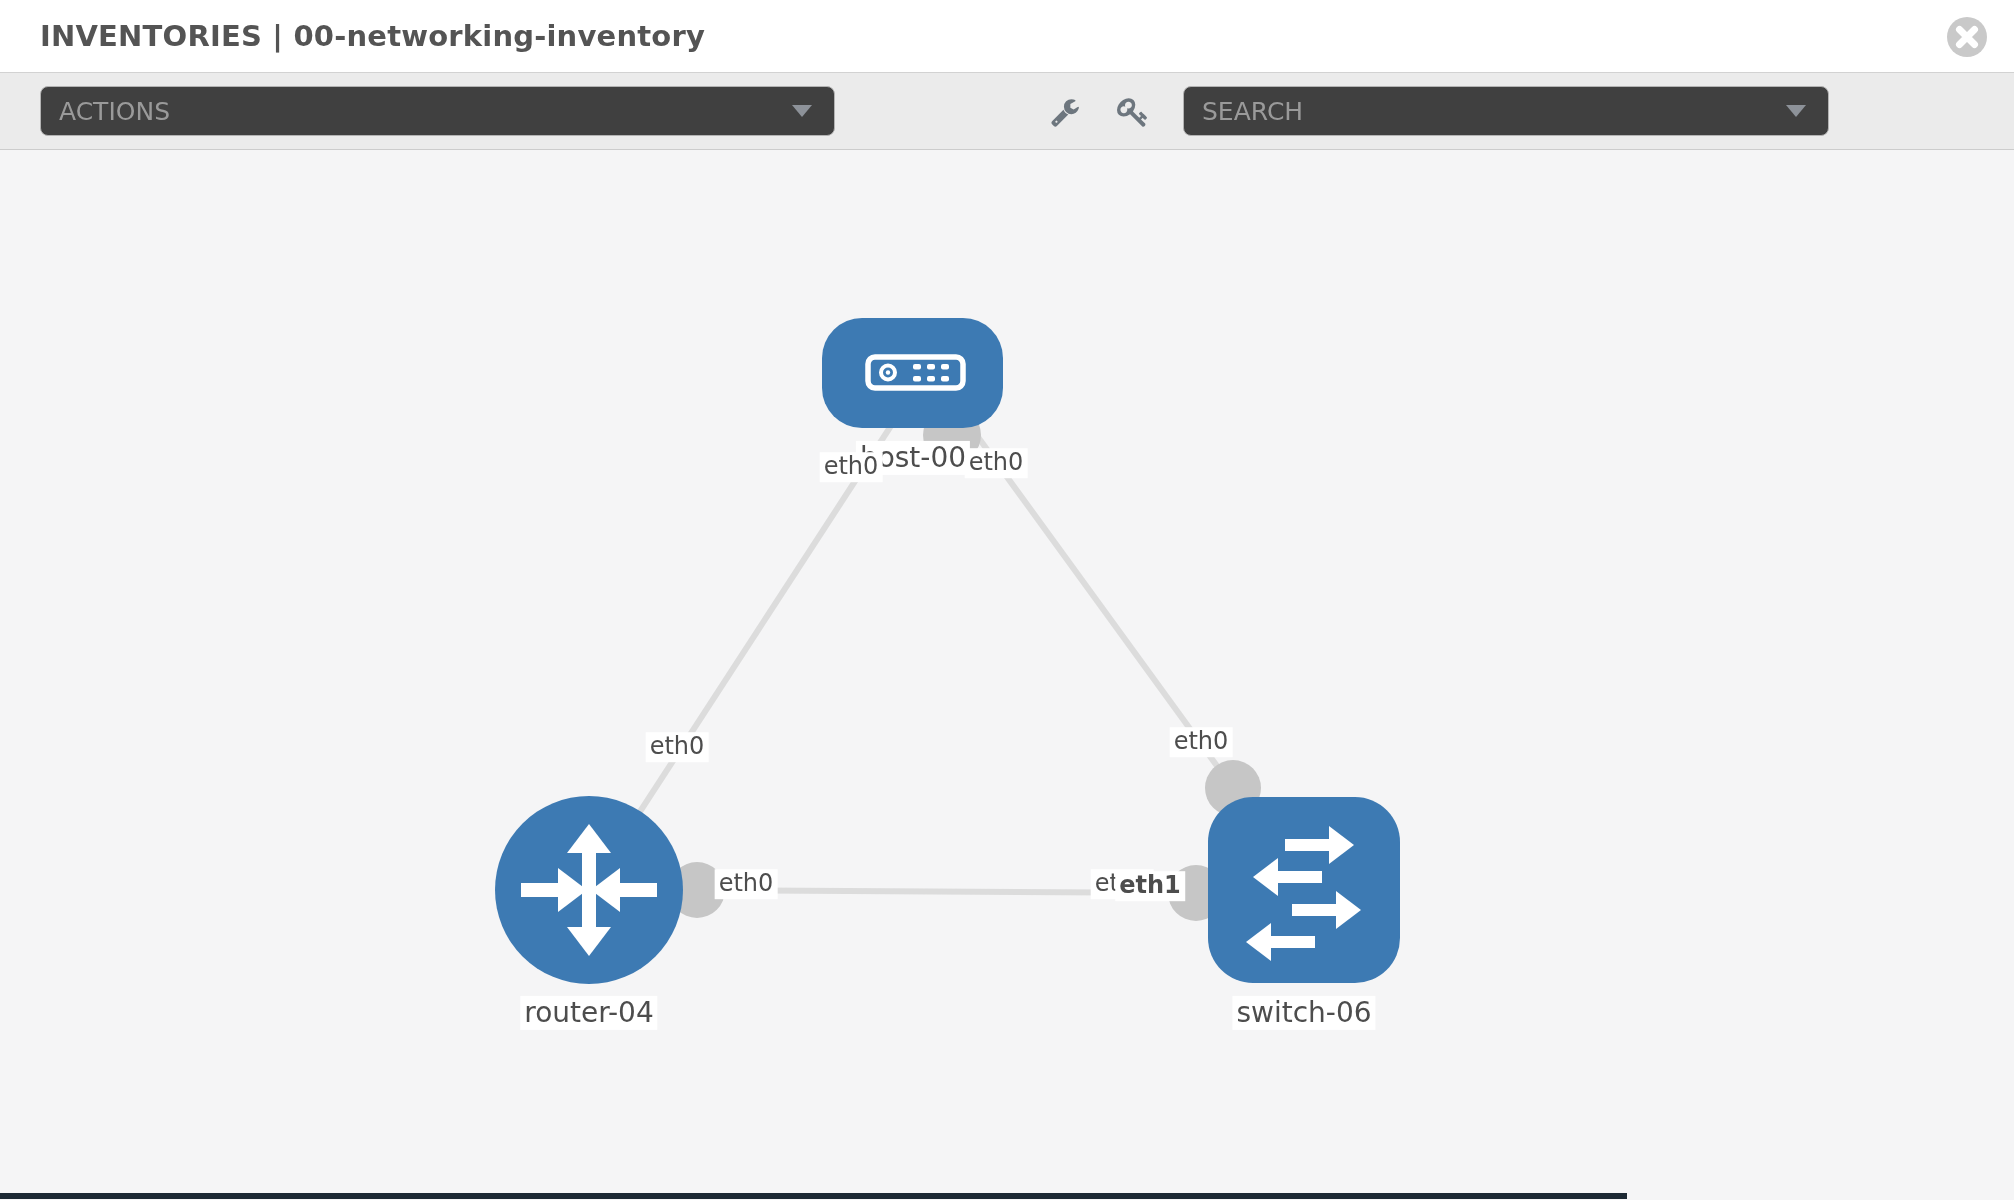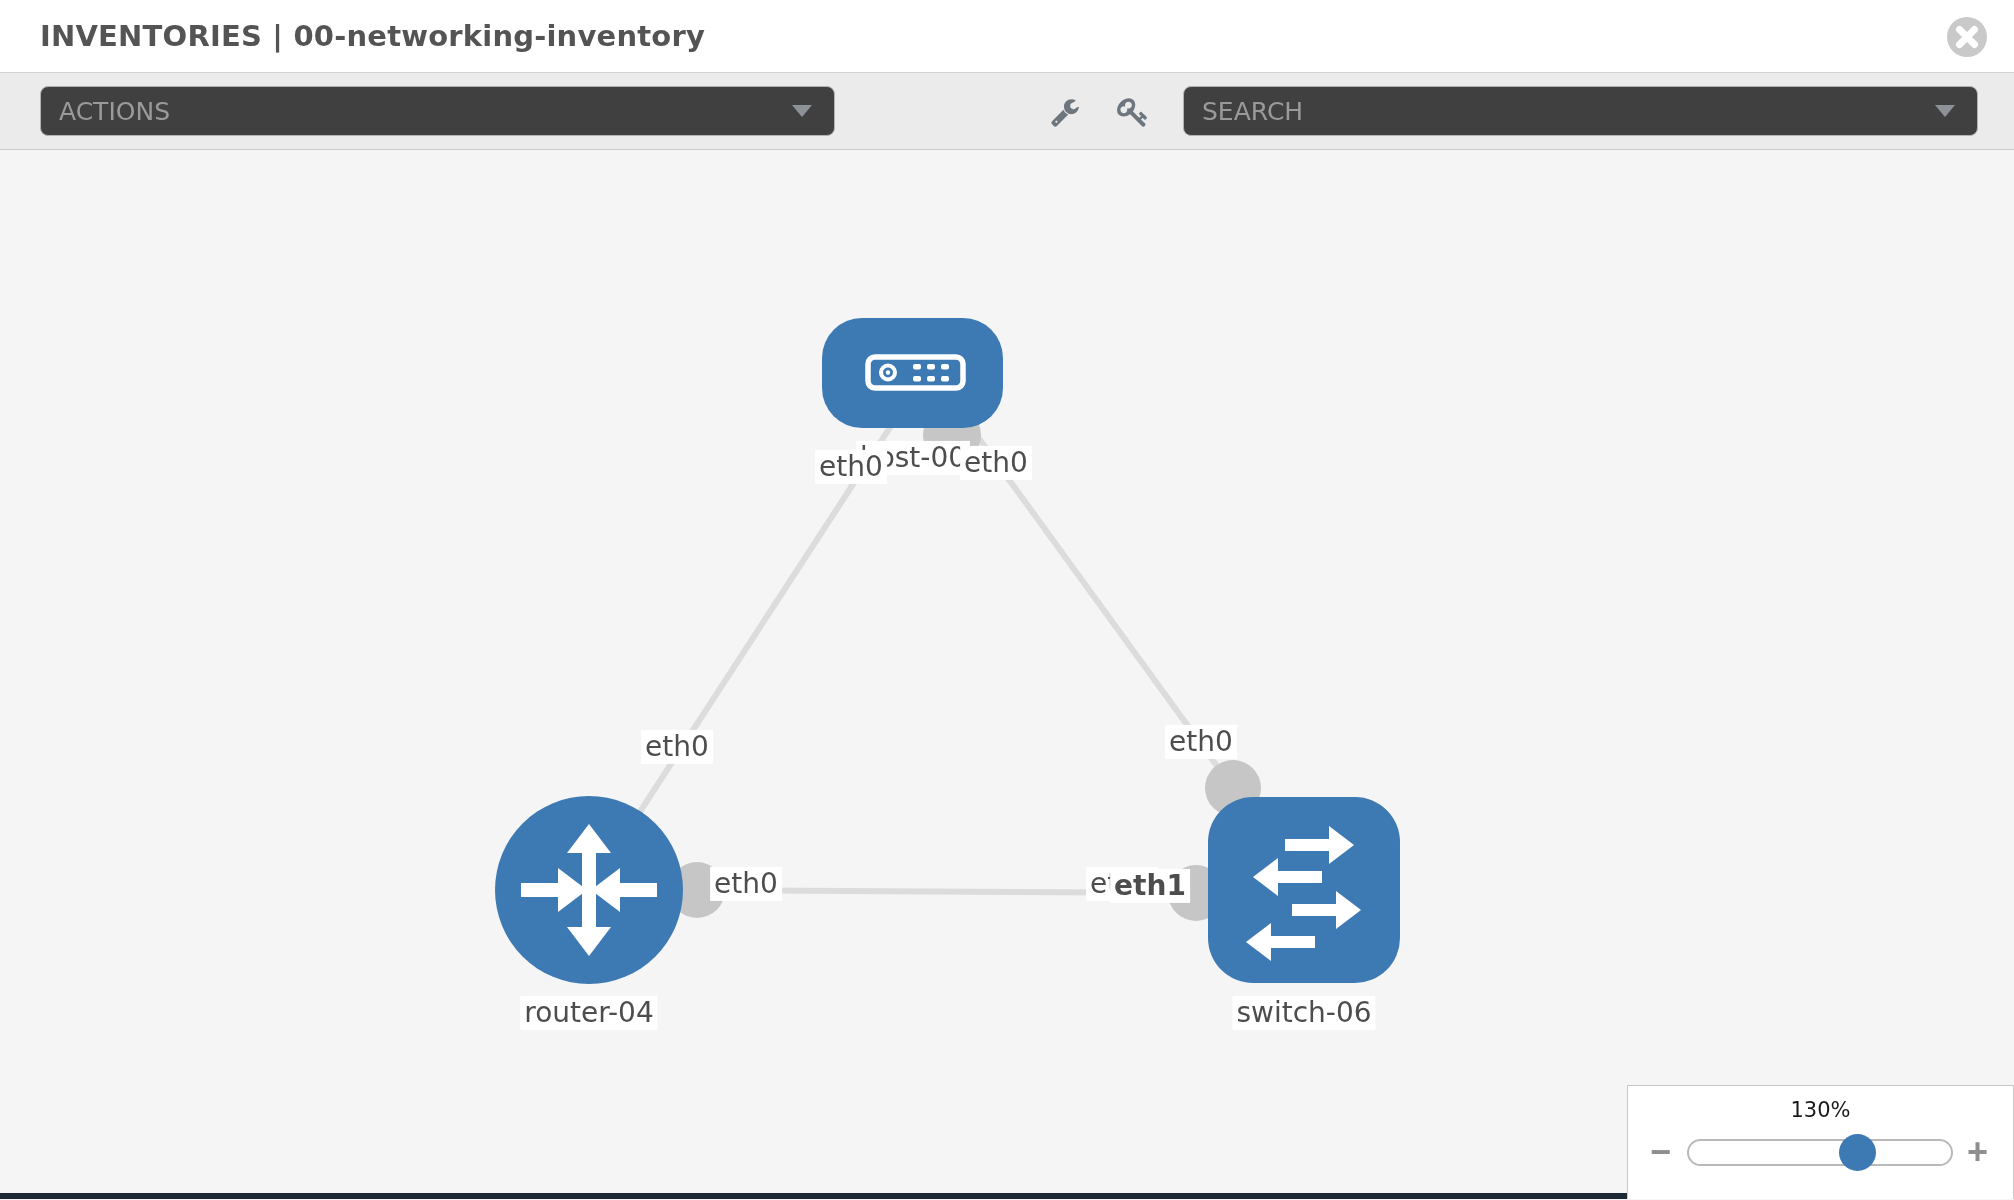--- a/index.html
+++ b/index.html
@@ -31,40 +31,40 @@
     border:1px solid #b3b3b3;border-radius:8px;box-sizing:border-box;
     display:flex;align-items:center;justify-content:space-between;
     padding:0 22px 0 18px;cursor:pointer;
   }
   .select-box .select-label{font-size:25px;color:#9a9a9a;}
   .caret{
     width:0;height:0;border-left:10px solid transparent;
     border-right:10px solid transparent;border-top:12px solid #8d9299;
   }
   .actions-select{left:40px;width:795px;}
-  .search-select{left:1183px;width:795px;}
+  .search-select{left:1183px;width:646px;}
   .tool-icon-btn{
     position:absolute;top:18px;width:44px;height:44px;background:none;border:none;
     display:flex;align-items:center;justify-content:center;padding:0;cursor:pointer;
   }
   .wrench-btn{left:1043px;}
   .key-btn{left:1111px;}
   .tool-icon-btn svg{fill:#6d767e;}
   
   .canvas{
     position:relative;height:1049px;background:#f5f5f6;overflow:hidden;
   }
   .topology-svg{position:absolute;left:0;top:0;}
   .node-label,.if-label{
     position:absolute;transform:translate(-50%,-50%);
     background:#ffffff;color:#4d4d4d;white-space:nowrap;
     padding:1px 4px;line-height:1.15;
   }
   .node-label{font-size:28px;}
-  .if-label{font-size:28px;}
+  .if-label{font-size:24px;}
   .if-front{z-index:3;font-weight:bold;}
   .if-back{z-index:2;}
   
   .zoom-panel{
     position:absolute;left:1627px;top:935px;width:387px;height:115px;
     background:#ffffff;border:1px solid #c8c8c8;box-sizing:border-box;
   }
   .zoom-value{
     text-align:center;margin-top:12px;font-size:21px;color:#1a1a1a;
   }
@@ -202,25 +202,15 @@
   <div class="node-label" style="left:1304px;top:863px;">switch-06</div>
 
   <div class="if-label" style="left:677px;top:597px;">eth0</div>
   <div class="if-label" style="left:851px;top:317px;">eth0</div>
   <div class="if-label" style="left:996px;top:313px;">eth0</div>
   <div class="if-label" style="left:1201px;top:592px;">eth0</div>
   <div class="if-label" style="left:746px;top:734px;">eth0</div>
   <div class="if-label if-back" style="left:1122px;top:734px;">eth0</div>
   <div class="if-label if-front" style="left:1150px;top:736px;">eth1</div>
 
-  <div class="zoom-panel">
-    <div class="zoom-value">130%</div>
-    <div class="zoom-row">
-      <button class="zoom-btn zoom-minus">−</button>
-      <div class="zoom-track">
-        <div class="zoom-handle"></div>
-      </div>
-      <button class="zoom-btn zoom-plus">+</button>
-    </div>
-  </div>
 
   <div class="bottom-strip"></div>
 </div>
 
 </body></html>

